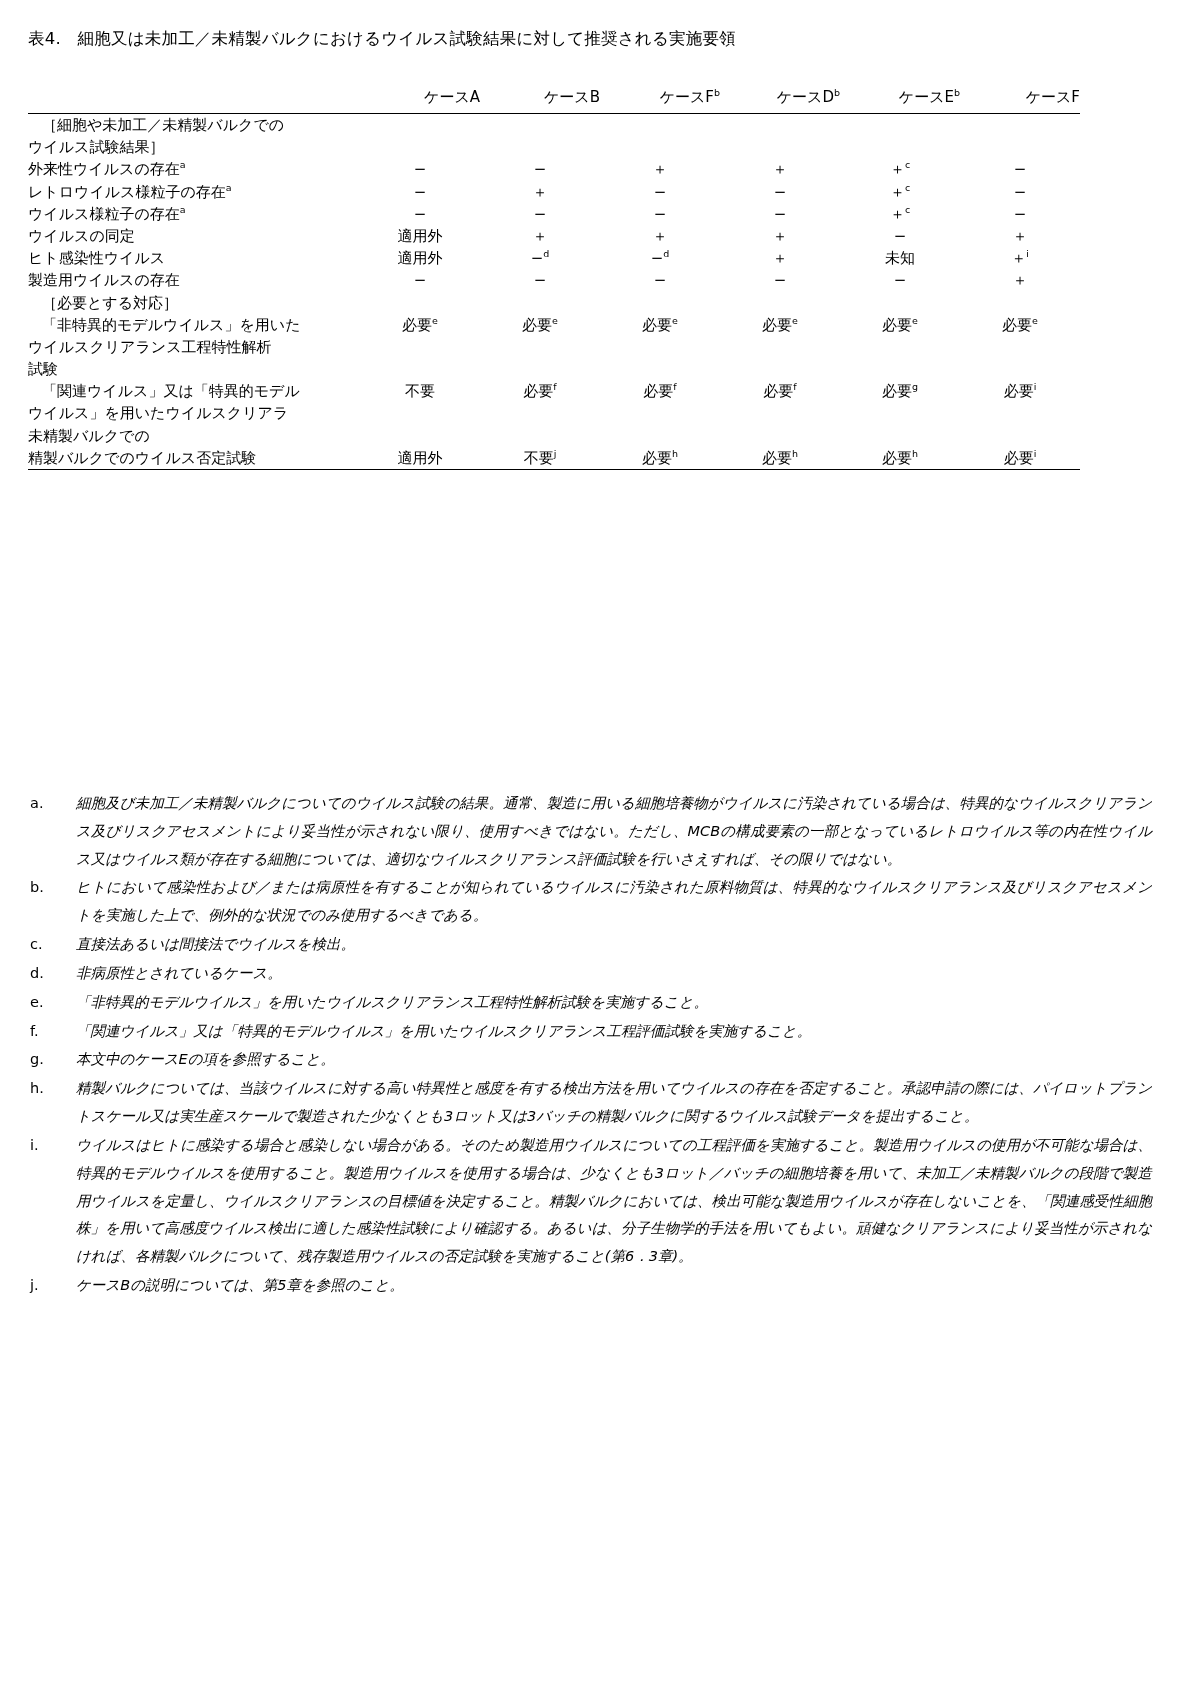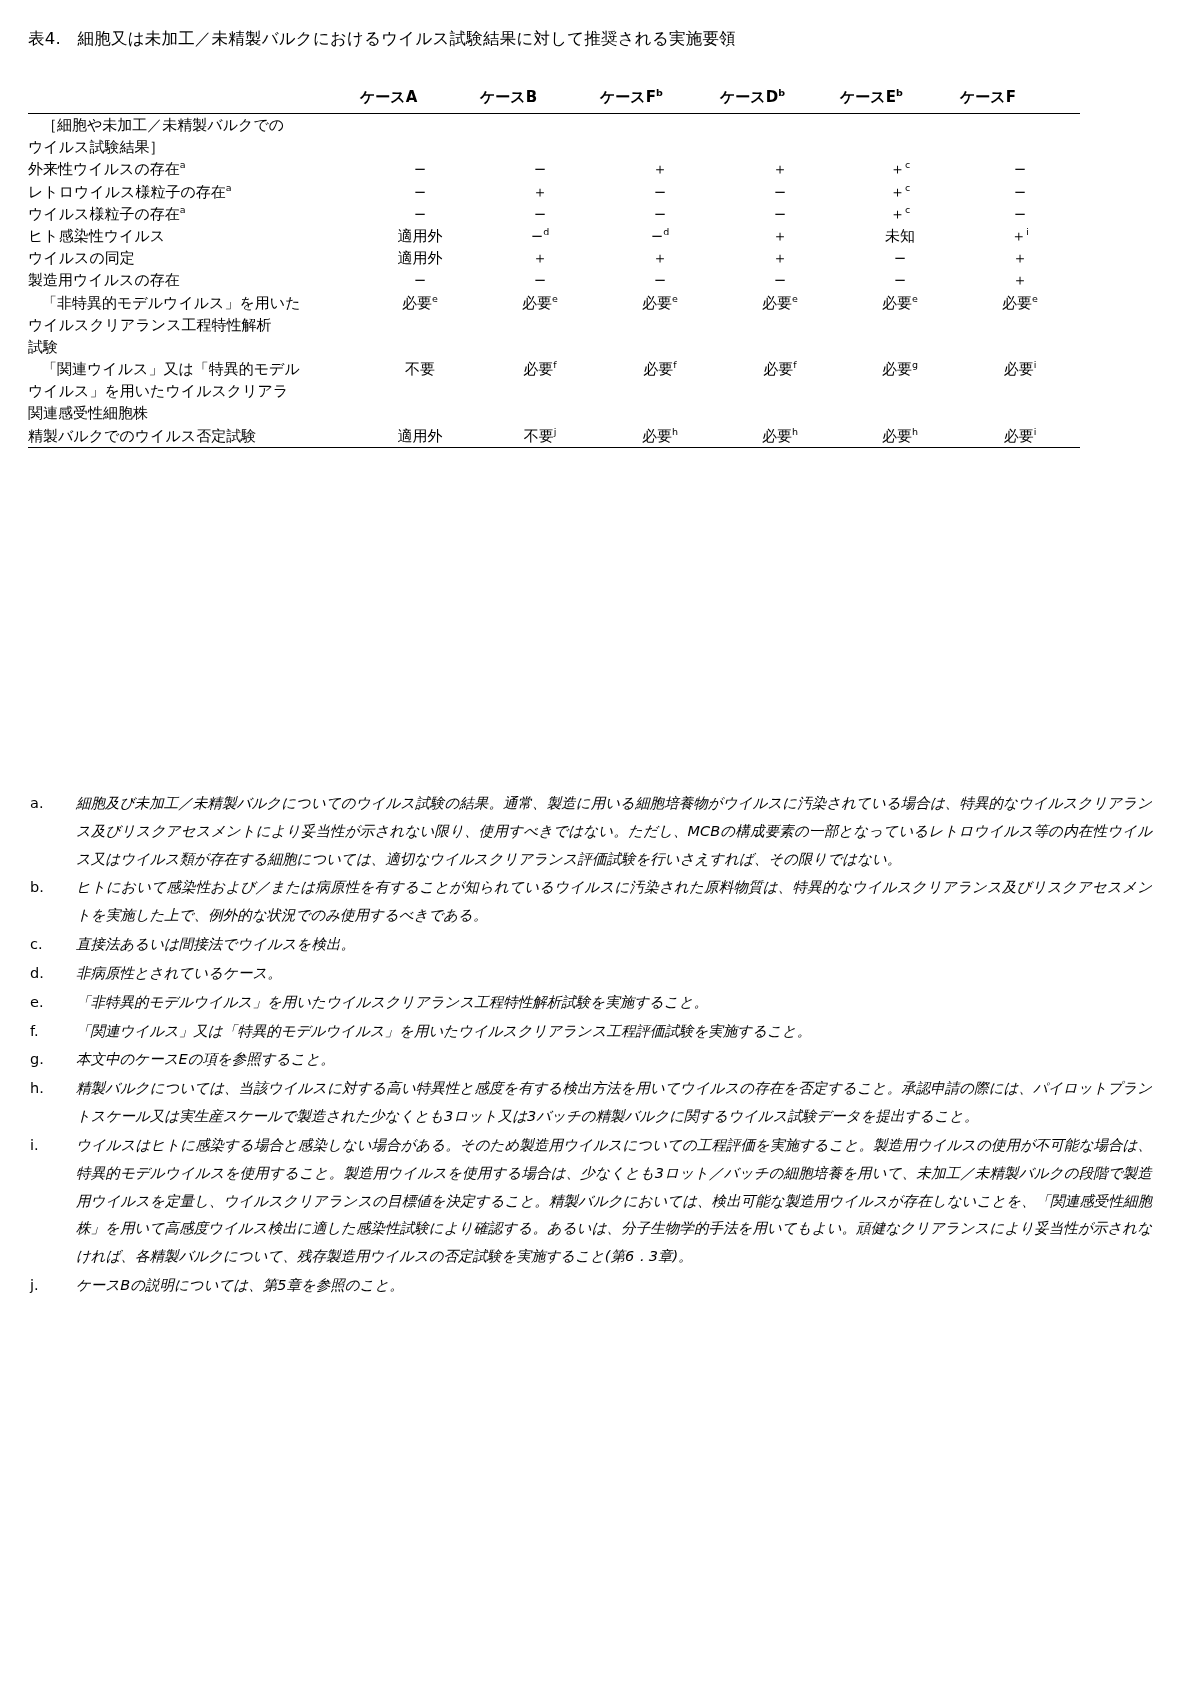--- a/index.html
+++ b/index.html
@@ -43,23 +43,23 @@
   table.main {
     width: 1052px;
     border-collapse: collapse;
     table-layout: fixed;
     font-size: 15px;
   }
   table.main col.c-label { width: 332px; }
   table.main col.c-case  { width: 120px; }
 
   table.main thead th {
-    font-weight: bold;
+    font-weight: normal;
     font-size: 15px;
-    text-align: left;
+    text-align: right;
     padding: 0 0 6px 0;
     vertical-align: bottom;
     border-bottom: 1.6px solid #000;
   }
   table.main thead th.h-label { border-bottom: 1.6px solid #000; }
 
   table.main tbody td {
     padding: 0;
     vertical-align: top;
     font-size: 15px;
@@ -192,69 +192,78 @@
           <td class="lab"><span>ウイルス様粒子の存在</span><span class="sup">a</span></td>
           <td class="val"><span>−</span><span class="sup"></span></td>
           <td class="val"><span>−</span><span class="sup"></span></td>
           <td class="val"><span>−</span><span class="sup"></span></td>
           <td class="val"><span>−</span><span class="sup"></span></td>
           <td class="val"><span>＋</span><span class="sup">c</span></td>
           <td class="val"><span>−</span><span class="sup"></span></td>
         </tr>
 
         <tr class="r-data">
+          <td class="lab"><span>ウイルスの同定</span><span class="sup"></span></td>
+          <td class="val"><span>適用外</span><span class="sup"></span></td>
+          <td class="val"><span>＋</span><span class="sup"></span></td>
+          <td class="val"><span>＋</span><span class="sup"></span></td>
+          <td class="val"><span>＋</span><span class="sup"></span></td>
+          <td class="val"><span>−</span><span class="sup"></span></td>
+          <td class="val"><span>＋</span><span class="sup"></span></td>
+        </tr>
+
+        <tr class="r-data">
           <td class="lab"><span>ヒト感染性ウイルス</span><span class="sup"></span></td>
           <td class="val"><span>適用外</span><span class="sup"></span></td>
           <td class="val"><span>−</span><span class="sup">d</span></td>
           <td class="val"><span>−</span><span class="sup">d</span></td>
           <td class="val"><span>＋</span><span class="sup"></span></td>
           <td class="val"><span>未知</span><span class="sup"></span></td>
           <td class="val"><span>＋</span><span class="sup">i</span></td>
         </tr>
 
         <tr class="r-data">
-          <td class="lab"><span>ウイルスの同定</span><span class="sup"></span></td>
-          <td class="val"><span>適用外</span><span class="sup"></span></td>
-          <td class="val"><span>＋</span><span class="sup"></span></td>
-          <td class="val"><span>＋</span><span class="sup"></span></td>
-          <td class="val"><span>＋</span><span class="sup"></span></td>
-          <td class="val"><span>−</span><span class="sup"></span></td>
-          <td class="val"><span>＋</span><span class="sup"></span></td>
-        </tr>
-
-        <tr class="r-data">
           <td class="lab"><span>製造用ウイルスの存在</span><span class="sup"></span></td>
           <td class="val"><span>−</span><span class="sup"></span></td>
           <td class="val"><span>−</span><span class="sup"></span></td>
           <td class="val"><span>−</span><span class="sup"></span></td>
           <td class="val"><span>−</span><span class="sup"></span></td>
           <td class="val"><span>−</span><span class="sup"></span></td>
           <td class="val"><span>＋</span><span class="sup"></span></td>
         </tr>
 
+        <tr class="r-section">
+          <td class="lab"><span class="indent1">［必要とする対応］</span></td>
+          <td class="val"></td>
+          <td class="val"></td>
+          <td class="val"></td>
+          <td class="val"></td>
+          <td class="val"></td>
+          <td class="val"></td>
+        </tr>
 
         <tr class="r-blockfirst">
           <td class="lab">
             <span class="indent1">「非特異的モデルウイルス」を用いた</span><br>
             <span>ウイルスクリアランス工程特性解析</span><br>
             <span>試験</span>
           </td>
           <td class="val"><span>必要</span><span class="sup">e</span></td>
           <td class="val"><span>必要</span><span class="sup">e</span></td>
           <td class="val"><span>必要</span><span class="sup">e</span></td>
           <td class="val"><span>必要</span><span class="sup">e</span></td>
           <td class="val"><span>必要</span><span class="sup">e</span></td>
           <td class="val"><span>必要</span><span class="sup">e</span></td>
         </tr>
 
         <tr class="r-blockfirst">
           <td class="lab">
             <span class="indent1">「関連ウイルス」又は「特異的モデル</span><br>
             <span>ウイルス」を用いたウイルスクリアラ</span><br>
-            <span>関連感受性細胞株</span>
+            <span>未精製バルクでの</span>
           </td>
           <td class="val"><span>不要</span><span class="sup"></span></td>
           <td class="val"><span>必要</span><span class="sup">f</span></td>
           <td class="val"><span>必要</span><span class="sup">f</span></td>
           <td class="val"><span>必要</span><span class="sup">f</span></td>
           <td class="val"><span>必要</span><span class="sup">g</span></td>
           <td class="val"><span>必要</span><span class="sup">i</span></td>
         </tr>
 
         <tr class="r-last">

